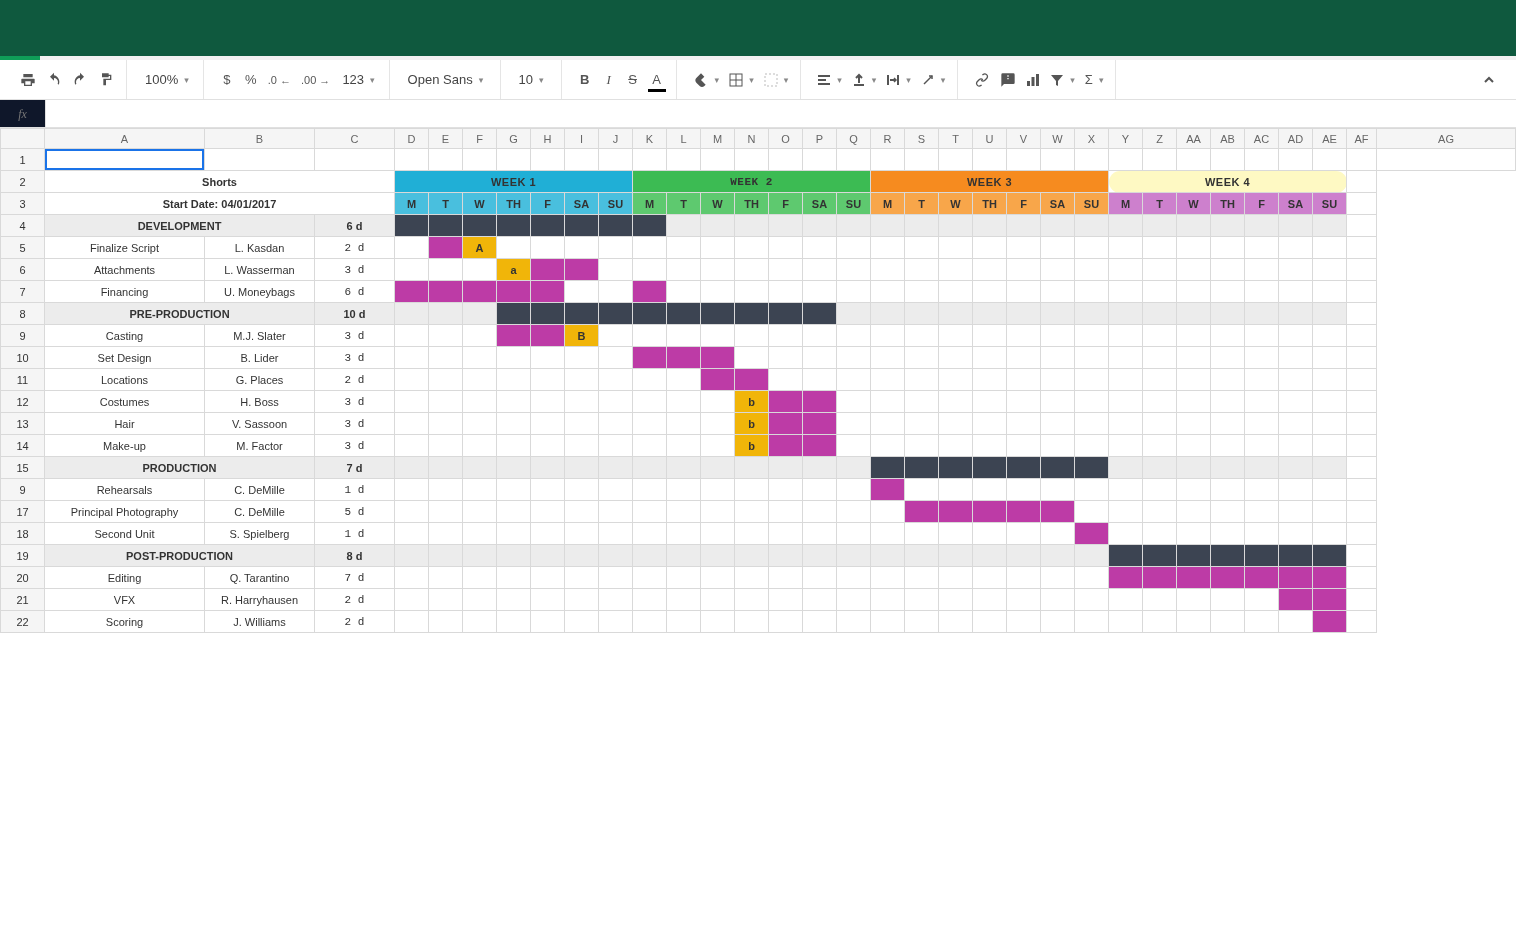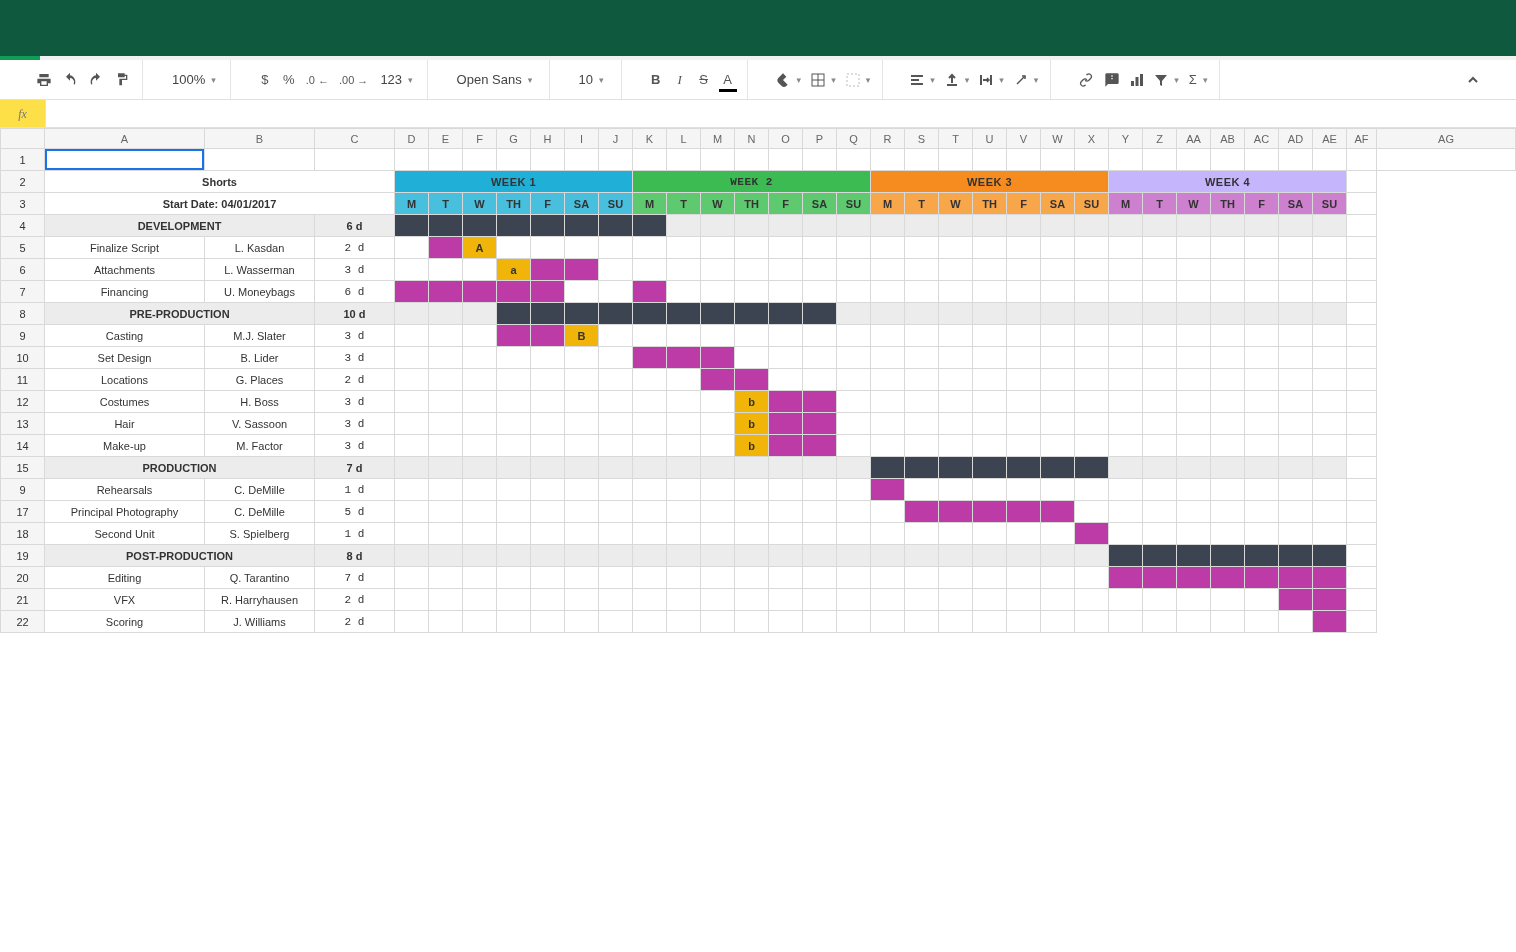--- a/index.html
+++ b/index.html
@@ -24,24 +24,24 @@
     position: absolute;
     left: 0; top: 0;
     height: 100%; width: 40px;
     background: #0f9d58;
   }
   
   .toolbar {
     display: flex;
     align-items: center;
     height: 40px;
-    padding: 0 24px;
+    padding: 0 8px;
     border-bottom: 1px solid #e0e0e0;
     background: #fff;
-    gap: 15px;
+    gap: 4px;
     color: #555;
   }
   .tgroup { display: flex; align-items: center; gap: 2px; border-right: 1px solid #e5e5e5; padding: 0 8px; height: 100%; }
   .tgroup:last-child { border-right: none; }
   .tb-btn {
     display: inline-flex;
     align-items: center;
     justify-content: center;
     min-width: 22px; height: 22px;
     padding: 0 4px;
@@ -54,21 +54,21 @@
   .caret { margin-left:6px; font-size:9px; color:#888;}
   .txtcolor { position: relative; }
   .txtcolor::after { content:""; position:absolute; left:2px; right:2px; bottom:-1px; height:3px; background:#000; }
   .spacer { flex: 1; }
   
   .formula-bar {
     display:flex;
     align-items:flex-start;
     height: 28px;
     border-bottom: 1px solid #e0e0e0;
-    background:#fde047;
+    background:#0f172a;
     font-style: italic;
     color:#999;
   }
   .fx { width:46px; text-align:center; font-family: "Times New Roman", serif; font-style: italic; color:#777; border-right:1px solid #e0e0e0; line-height:28px;}
   .formula-input { flex:1; height:100%; border:none; outline:none; padding:0 8px; font-size:13px; }
   
   .sheet {
     overflow: auto;
     height: calc(952px - 56px - 4px - 40px - 28px);
     background:#fff;
@@ -114,21 +114,21 @@
   .phase-dur { font-size: 12px; font-weight: 700; background:#ececec;}
   .phase-empty { background:#ececec; }
   .task { text-align:left; padding-left:14px; font-size:12px; color:#444;}
   .owner { font-size:12px; color:#444;}
   .dur { font-size:12px; color:#444;font-family:Liberation Mono, monospace;}
   
   .wk { color:#fff; font-weight:700; font-size:12px; letter-spacing:.5px;}
   .wk1 { background:#20afd6; }
   .wk2 { background:#3cbb53;font-family:Liberation Mono, monospace; }
   .wk3 { background:#f68b1f; }
-  .wk4 { background:#c4b5fd; }
+  .wk4 { background:#fef9c3;border-radius:11px; }
   .day { color:#fff; font-weight:700; font-size:10px; }
   .d1 { background:#49bfde; }
   .d2 { background:#5ec96f; }
   .d3 { background:#f8a64a; }
   .d4 { background:#cd80cd; }
   
   .g-dark { background:#3c4452; }
   .g-task { background:#bd3ba6; }
   .g-mile { background:#f1b509; color:#7a5800; font-weight:700; font-size:11px;}
   .sel-cell { position:relative; }

